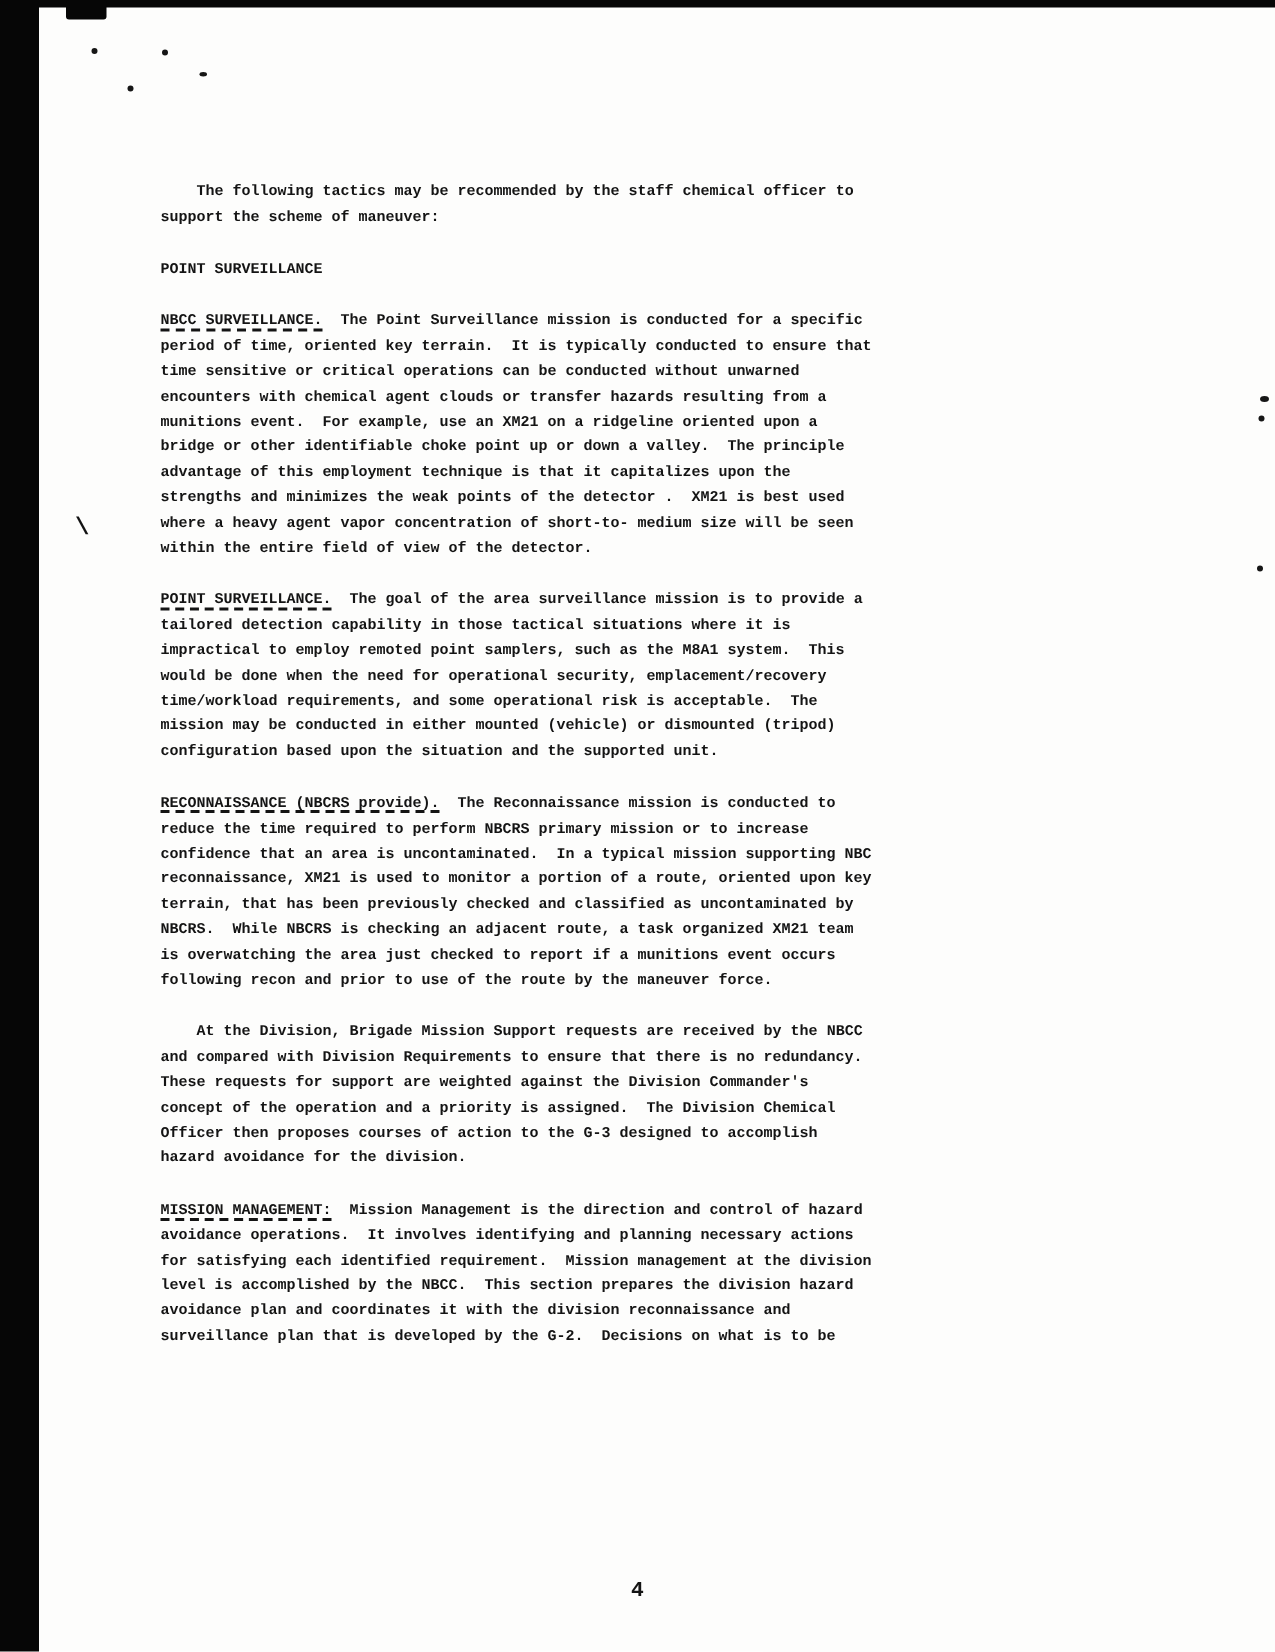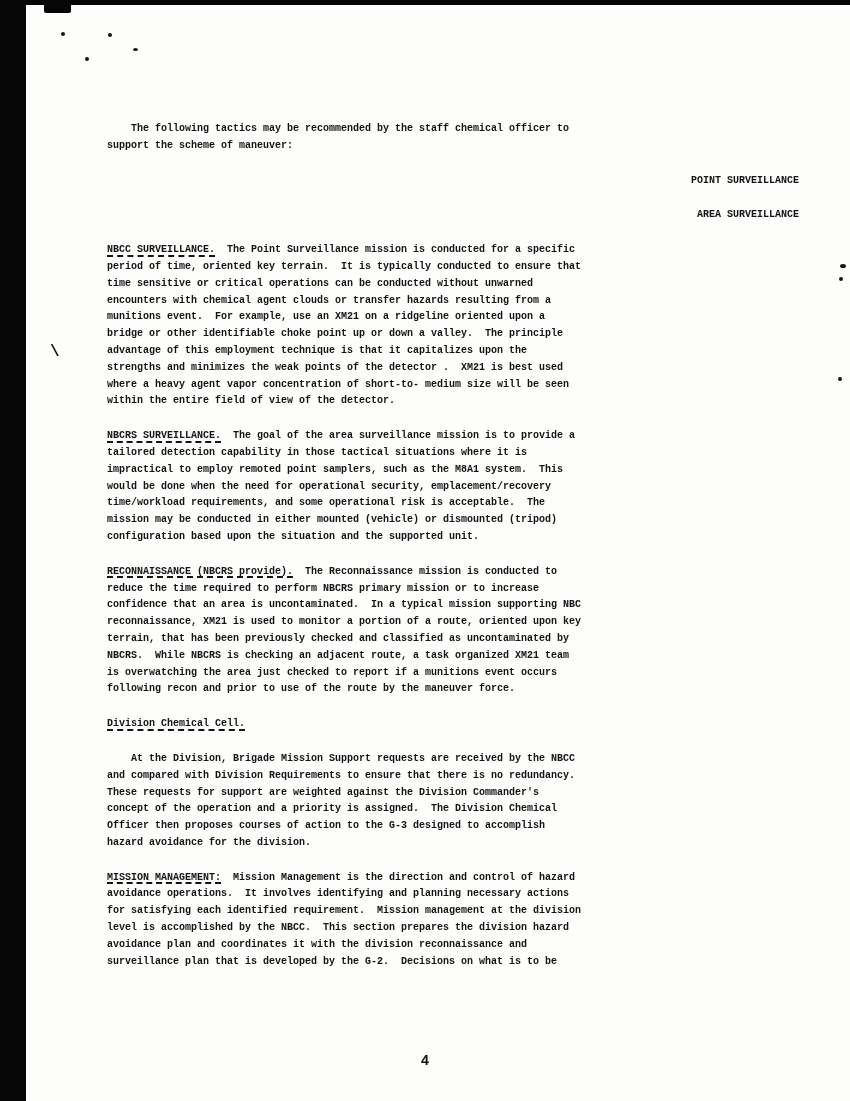--- a/index.html
+++ b/index.html
@@ -55,21 +55,21 @@
     font-size: 10px;
     line-height: 16.8px;
     color: #141414;
   }
   .para {
     margin: 0 0 18px 0;
     white-space: pre-wrap;
   }
   .center {
     margin: 0 0 18px 0;
-    text-align: right;
+    text-align: left;
     white-space: pre;
   }
   .hd {
     text-decoration: underline;
     text-decoration-style: dashed;
     text-decoration-thickness: 1.6px;
     text-underline-offset: 3px;
   }
   .page-number {
     position: absolute; left: 0; top: 1053px; width: 850px;
@@ -94,51 +94,49 @@
   <div class="speck s6"></div>
   <div class="speck s7"></div>
   <span class="stray">\</span>
 
   <div class="content">
 
     <p class="para">    The following tactics may be recommended by the staff chemical officer to
 support the scheme of maneuver:</p>
 
     <p class="center">POINT SURVEILLANCE</p>
-    <p class="center">AREA SURVEILLANCE</p>
 
     <p class="para"><span class="hd">NBCC SURVEILLANCE.</span><span>  The Point Surveillance mission is conducted for a specific
 period of time, oriented key terrain.  It is typically conducted to ensure that
 time sensitive or critical operations can be conducted without unwarned
 encounters with chemical agent clouds or transfer hazards resulting from a
 munitions event.  For example, use an XM21 on a ridgeline oriented upon a
 bridge or other identifiable choke point up or down a valley.  The principle
 advantage of this employment technique is that it capitalizes upon the
 strengths and minimizes the weak points of the detector .  XM21 is best used
 where a heavy agent vapor concentration of short-to- medium size will be seen
 within the entire field of view of the detector.</span></p>
 
-    <p class="para"><span class="hd">NBCRS SURVEILLANCE.</span><span>  The goal of the area surveillance mission is to provide a
+    <p class="para"><span class="hd">POINT SURVEILLANCE.</span><span>  The goal of the area surveillance mission is to provide a
 tailored detection capability in those tactical situations where it is
 impractical to employ remoted point samplers, such as the M8A1 system.  This
 would be done when the need for operational security, emplacement/recovery
 time/workload requirements, and some operational risk is acceptable.  The
 mission may be conducted in either mounted (vehicle) or dismounted (tripod)
 configuration based upon the situation and the supported unit.</span></p>
 
     <p class="para"><span class="hd">RECONNAISSANCE (NBCRS provide).</span><span>  The Reconnaissance mission is conducted to
 reduce the time required to perform NBCRS primary mission or to increase
 confidence that an area is uncontaminated.  In a typical mission supporting NBC
 reconnaissance, XM21 is used to monitor a portion of a route, oriented upon key
 terrain, that has been previously checked and classified as uncontaminated by
 NBCRS.  While NBCRS is checking an adjacent route, a task organized XM21 team
 is overwatching the area just checked to report if a munitions event occurs
 following recon and prior to use of the route by the maneuver force.</span></p>
 
-    <p class="para"><span class="hd">Division Chemical Cell.</span></p>
 
     <p class="para">    At the Division, Brigade Mission Support requests are received by the NBCC
 and compared with Division Requirements to ensure that there is no redundancy.
 These requests for support are weighted against the Division Commander's
 concept of the operation and a priority is assigned.  The Division Chemical
 Officer then proposes courses of action to the G-3 designed to accomplish
 hazard avoidance for the division.</p>
 
     <p class="para"><span class="hd">MISSION MANAGEMENT:</span><span>  Mission Management is the direction and control of hazard
 avoidance operations.  It involves identifying and planning necessary actions

